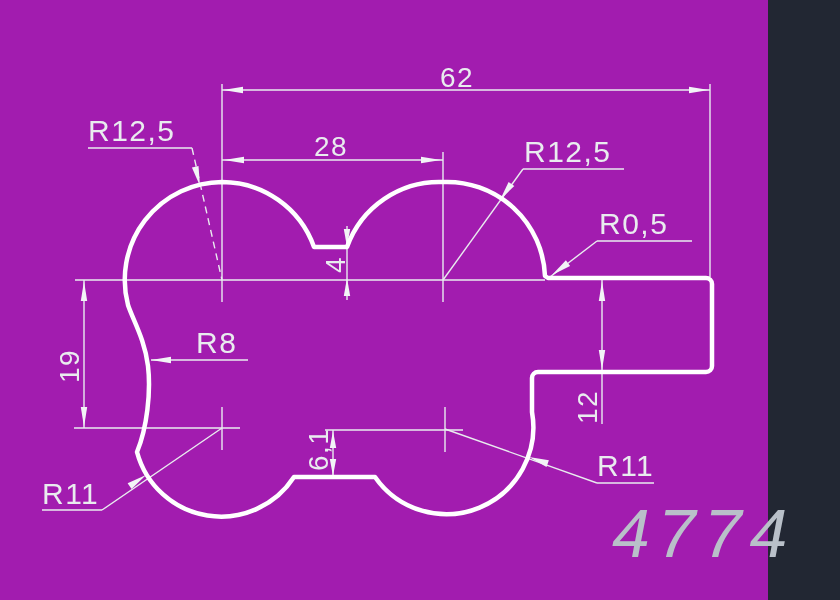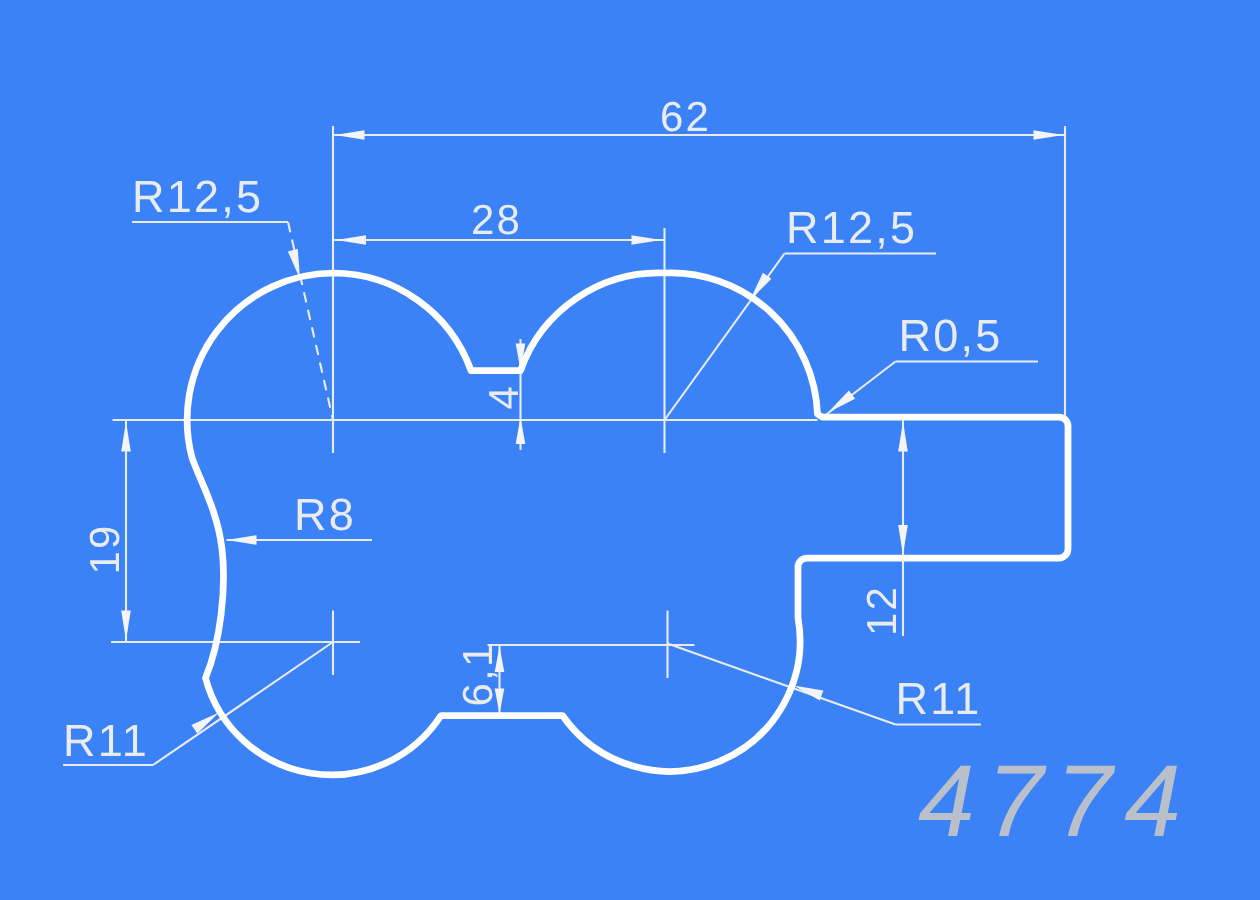--- a/index.html
+++ b/index.html
@@ -1,16 +1,16 @@
 <!DOCTYPE html>
 <html><head>
 <meta charset="utf-8">
 <style>
   html,body{margin:0;padding:0;background:#222733;width:840px;height:600px;overflow:hidden;}
-  .stage{position:relative;width:840px;height:600px;background:#3b82f6;}
+  .stage{position:relative;width:768px;height:600px;background:#a21caf;}
   svg{display:block;}
   .thin{stroke:#e9ecef;stroke-width:1.4;fill:none;}
   .dash{stroke-dasharray:7 5;}
   .profile{stroke:#ffffff;stroke-width:4.5;fill:none;stroke-linejoin:round;stroke-linecap:round;}
   .arrow{fill:#f2f4f6;stroke:none;}
   text{font-family:"Liberation Sans","DejaVu Sans",sans-serif;fill:#e9ecef;font-size:28px;letter-spacing:1.5px;}
   .rlabel{font-size:30px;}
   .partnum{font-size:68px;font-style:italic;fill:#b9c0c9;letter-spacing:8px;}
 </style>
 </head>

